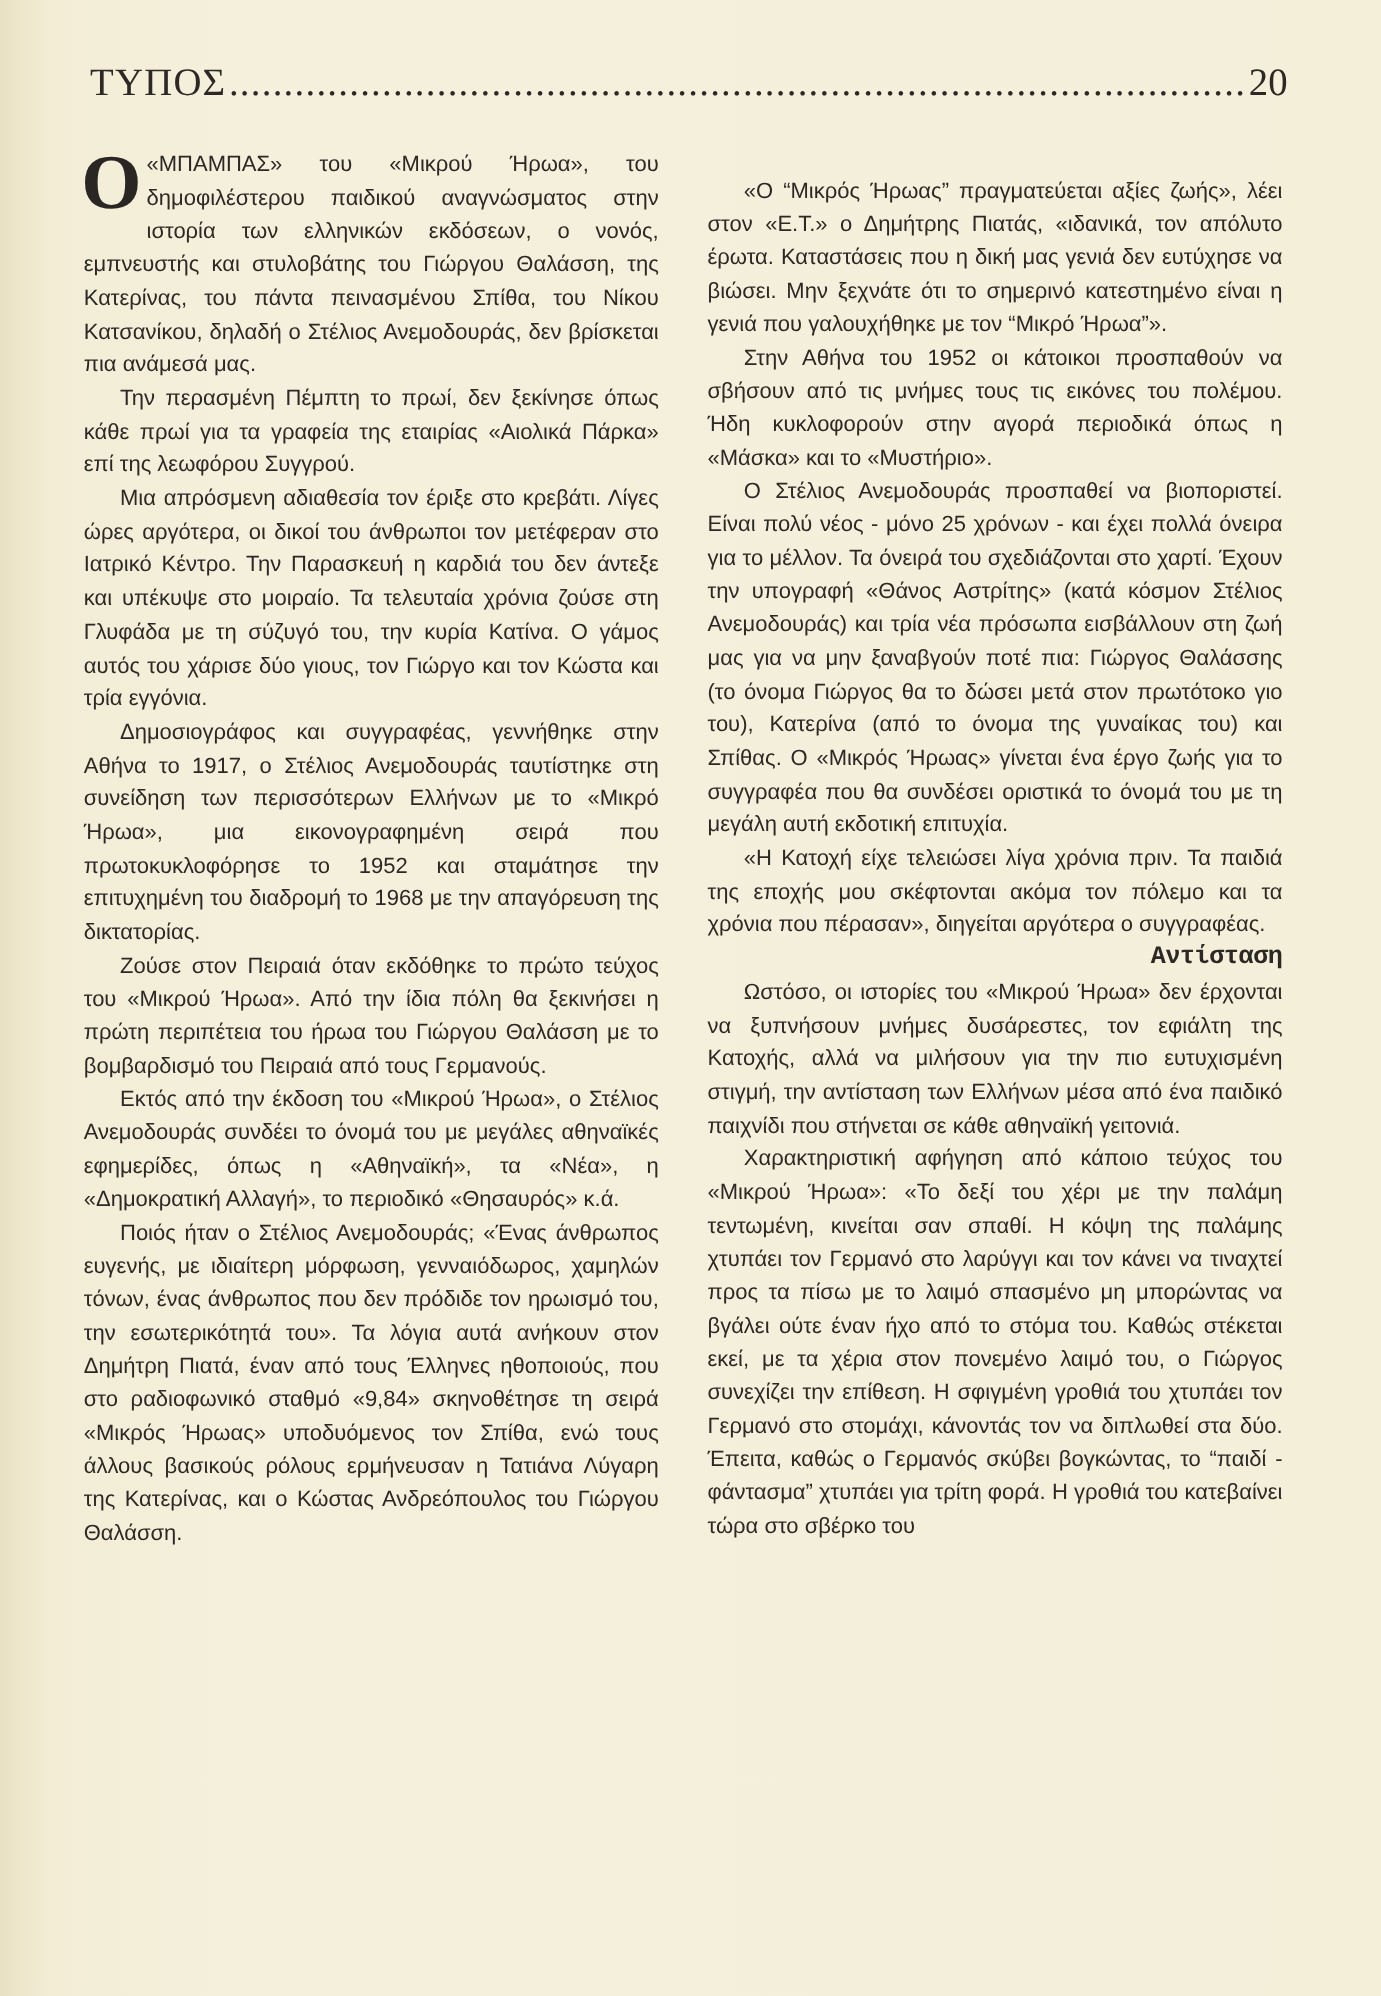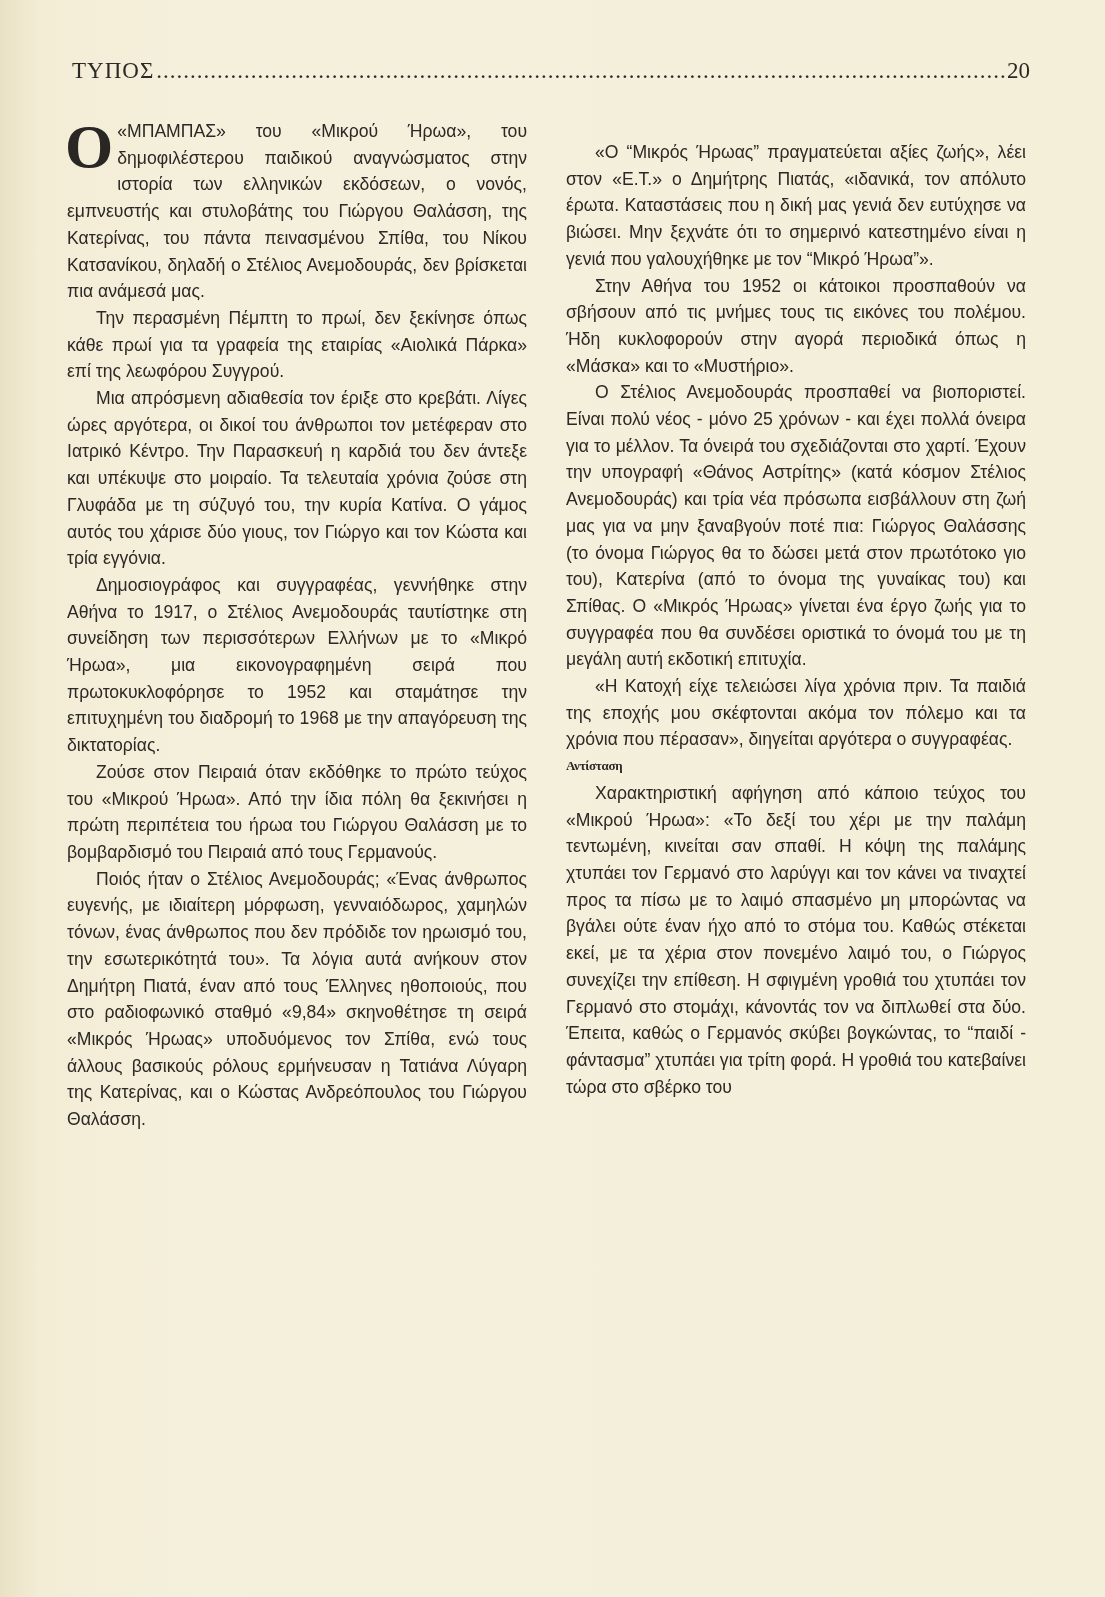--- a/index.html
+++ b/index.html
@@ -4,23 +4,23 @@
 <style>
   html, body { margin: 0; padding: 0; }
   body {
     width: 1105px; height: 1597px; overflow: hidden;
     background: #f4efda;
     background-image: linear-gradient(90deg, #e9e1c4 0px, #f3edd6 40px, #f5f0dc 200px, #f4efd9 100%);
     color: #2a2624;
     position: relative;
   }
   .header {
-    position: absolute; left: 72px; top: 58px; width: 958px;
+    position: absolute; left: 72px; top: 48px; width: 958px;
     font-family: "Liberation Serif", "DejaVu Serif", serif;
-    font-size: 23px; color: #2b2826;
+    font-size: 31px; color: #2b2826;
     display: flex; align-items: center; white-space: nowrap; overflow: hidden;
   }
   .header .section { letter-spacing: 1px; }
   .header .dots { flex: 1; overflow: hidden; margin: 0 2px; letter-spacing: 1px; }
   .header .dots::before { content: "........................................................................................................................................................................................................................"; }
   .col {
     position: absolute; top: 118px;
     font-family: "Liberation Sans", "DejaVu Sans", sans-serif;
     font-size: 17.6px; line-height: 26.7px; color: #2c2826;
     text-align: justify;
@@ -28,43 +28,45 @@
   .col-left { left: 67px; width: 460px; }
   .col-right { left: 566px; width: 460px; margin-top: 21px; }
   .col p { margin: 0; text-indent: 29px; hyphens: manual; }
   .col p.first { text-indent: 0; }
   .dropcap {
     float: left; font-family: "Liberation Serif", "DejaVu Serif", serif;
     font-weight: bold; font-size: 62px; line-height: 48px; height: 50px;
     margin: 4px 4px 0 -2px; color: #2a2624;
   }
   .subhead {
-    text-align: left; font-weight: bold; font-size: 13px;
-    font-family: Liberation Serif, serif;
+    text-align: right; font-weight: bold; font-size: 20px;
+    font-family: Liberation Mono, monospace;
     margin: 38px 0 37px 0; text-indent: 0 !important; letter-spacing: -0.3px;
   }
 </style>
 </head>
 <body>
 
 <div class="header">
   <span class="section">ΤΥΠΟΣ</span>
   <span class="dots"></span>
   <span class="page-num">20</span>
 </div>
 
 <div class="col col-left">
   <p class="first"><span class="dropcap">Ο</span><span>«ΜΠΑΜΠΑΣ» του «Μικρού Ήρωα», του δημοφιλέστερου παιδικού αναγνώσματος στην ιστορία των ελληνικών εκδόσεων, ο νονός, εμπνευστής και στυλοβάτης του Γιώργου Θαλάσση, της Κατερίνας, του πάντα πειν­ασμένου Σπίθα, του Νίκου Κατσανίκου, δηλαδή ο Στέλιος Ανεμοδουράς, δεν βρίσκεται πια ανάμεσά μας.</span></p>
   <p>Την περασμένη Πέμπτη το πρωί, δεν ξεκίνησε όπως κάθε πρωί για τα γραφεία της εταιρίας «Αιολικά Πάρκα» επί της λεωφόρου Συγγρού.</p>
   <p>Μια απρόσμενη αδιαθεσία τον έριξε στο κρεβάτι. Λίγες ώρες αργότερα, οι δικοί του άνθρωποι τον μετέφεραν στο Ιατρικό Κέντρο. Την Παρασκευή η καρδιά του δεν άντεξε και υπέκυψε στο μοιραίο. Τα τελευταία χρόνια ζούσε στη Γλυφάδα με τη σύζυγό του, την κυρία Κατίνα. Ο γάμος αυτός του χάρισε δύο γιους, τον Γιώργο και τον Κώστα και τρία εγγόνια.</p>
   <p>Δημοσιογράφος και συγγραφέας, γεννήθηκε στην Αθήνα το 1917, ο Στέλιος Ανεμοδουράς ταυτίστηκε στη συνείδηση των περισσότερων Ελλήνων με το «Μικρό Ήρωα», μια εικονογραφημένη σειρά που πρωτοκυκλοφόρησε το 1952 και σταμάτησε την επιτυχημένη του διαδρομή το 1968 με την απαγόρευση της δικτατορίας.</p>
   <p>Ζούσε στον Πειραιά όταν εκδόθηκε το πρώτο τεύχος του «Μικρού Ήρωα». Από την ίδια πόλη θα ξεκινήσει η πρώτη περιπέτεια του ήρωα του Γιώργου Θαλάσση με το βομβαρδισμό του Πειραιά από τους Γερμανούς.</p>
+  <p>Εκτός από την έκδοση του «Μικρού Ήρωα», ο Στέλιος Ανεμοδουράς συνδέει το όνομά του με μεγάλες αθηναϊκές εφημερίδες, όπως η «Αθηναϊκή», τα «Νέα», η «Δημοκρατική Αλλαγή», το περιοδικό «Θησαυρός» κ.ά.</p>
   <p>Ποιός ήταν ο Στέλιος Ανεμοδουράς; «Ένας άνθρωπος ευγενής, με ιδιαίτερη μόρφωση, γενναιόδωρος, χαμηλών τόνων, ένας άνθρωπος που δεν πρόδιδε τον ηρωισμό του, την εσωτερικότητά του». Τα λόγια αυτά ανήκουν στον Δημήτρη Πιατά, έναν από τους Έλληνες ηθοποιούς, που στο ραδιοφωνικό σταθμό «9,84» σκηνοθέτησε τη σειρά «Μικρός Ήρωας» υποδυόμενος τον Σπίθα, ενώ τους άλλους βασικούς ρόλους ερμήνευσαν η Τατιάνα Λύγαρη της Κατερίνας, και ο Κώστας Ανδρεόπουλος του Γιώργου Θαλάσση.</p>
 </div>
 
 <div class="col col-right">
   <p>«Ο “Μικρός Ήρωας” πραγματεύεται αξίες ζωής», λέει στον «Ε.Τ.» ο Δημήτρης Πιατάς, «ιδανικά, τον απόλυτο έρωτα. Καταστάσεις που η δική μας γενιά δεν ευτύχησε να βιώσει. Μην ξεχνάτε ότι το σημερινό κατεστημένο είναι η γενιά που γαλουχήθηκε με τον “Μικρό Ήρωα”».</p>
   <p>Στην Αθήνα του 1952 οι κάτοικοι προσπαθούν να σβήσουν από τις μνήμες τους τις εικόνες του πολέμου. Ήδη κυκλοφορούν στην αγορά περιοδικά όπως η «Μάσκα» και το «Μυστήριο».</p>
   <p>Ο Στέλιος Ανεμοδουράς προσπαθεί να βιοποριστεί. Είναι πολύ νέος - μόνο 25 χρόνων - και έχει πολλά όνειρα για το μέλλον. Τα όνειρά του σχεδιάζονται στο χαρτί. Έχουν την υπογραφή «Θάνος Αστρίτης» (κατά κόσμον Στέλιος Ανεμοδουράς) και τρία νέα πρόσωπα εισβάλλουν στη ζωή μας για να μην ξαναβγούν ποτέ πια: Γιώργος Θαλάσσης (το όνομα Γιώργος θα το δώσει μετά στον πρωτότοκο γιο του), Κατερίνα (από το όνομα της γυναίκας του) και Σπίθας. Ο «Μικρός Ήρωας» γίνεται ένα έργο ζωής για το συγγραφέα που θα συνδέσει οριστικά το όνομά του με τη μεγάλη αυτή εκδοτική επιτυχία.</p>
   <p>«Η Κατοχή είχε τελειώσει λίγα χρόνια πριν. Τα παιδιά της εποχής μου σκέφτονται ακόμα τον πόλεμο και τα χρόνια που πέρασαν», διηγείται αργότερα ο συγγραφέας.</p>
   <p class="subhead">Αντίσταση</p>
+  <p>Ωστόσο, οι ιστορίες του «Μικρού Ήρωα» δεν έρχονται να ξυπνήσουν μνήμες δυσάρεστες, τον εφιάλτη της Κατοχής, αλλά να μιλήσουν για την πιο ευτυχισμένη στιγμή, την αντίσταση των Ελλήνων μέσα από ένα παιδικό παιχνίδι που στήνεται σε κάθε αθηναϊκή γειτονιά.</p>
   <p>Χαρακτηριστική αφήγηση από κάποιο τεύχος του «Μικρού Ήρωα»: «Το δεξί του χέρι με την παλάμη τεντωμένη, κινείται σαν σπαθί. Η κόψη της παλάμης χτυπάει τον Γερμανό στο λαρύγγι και τον κάνει να τιναχτεί προς τα πίσω με το λαιμό σπασμένο μη μπορώντας να βγάλει ούτε έναν ήχο από το στόμα του. Καθώς στέκεται εκεί, με τα χέρια στον πονεμένο λαιμό του, ο Γιώργος συνεχίζει την επίθεση. Η σφιγμένη γροθιά του χτυπάει τον Γερμανό στο στομάχι, κάνοντάς τον να διπλωθεί στα δύο. Έπειτα, καθώς ο Γερμανός σκύβει βογκώντας, το “παιδί - φάντασμα” χτυπάει για τρίτη φορά. Η γροθιά του κατεβαίνει τώρα στο σβέρκο του</p>
 </div>
 
 </body></html>

